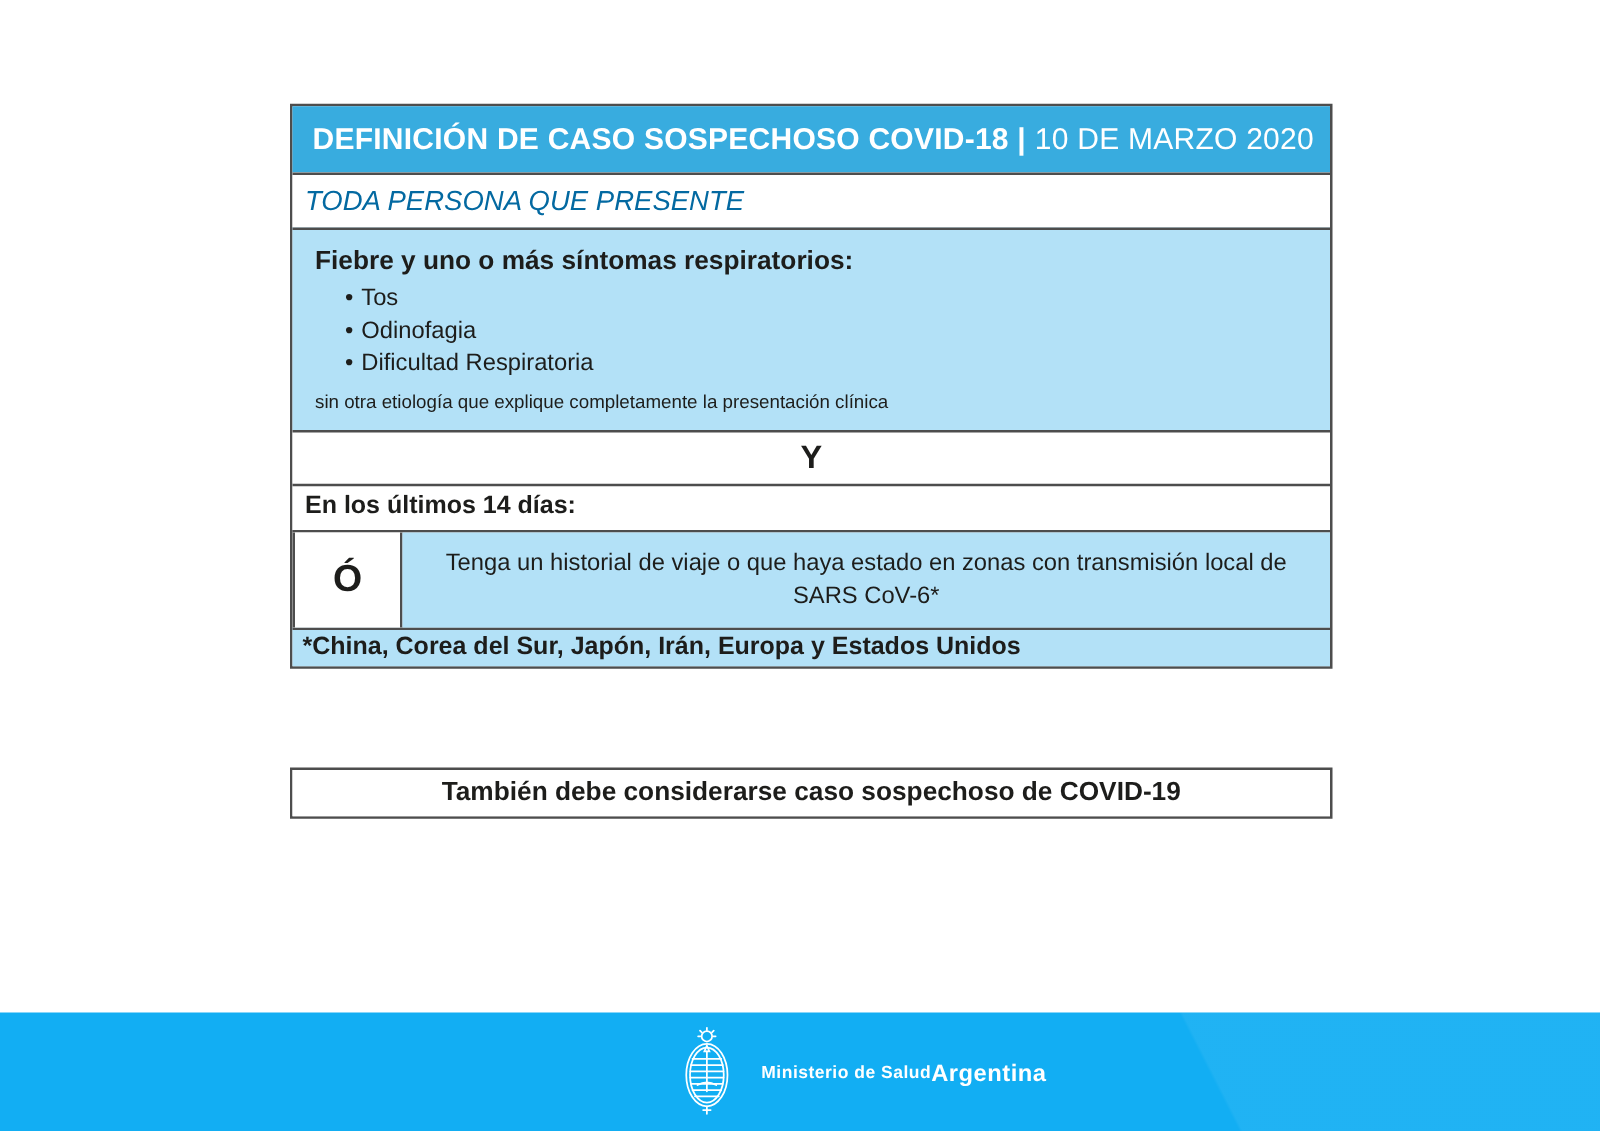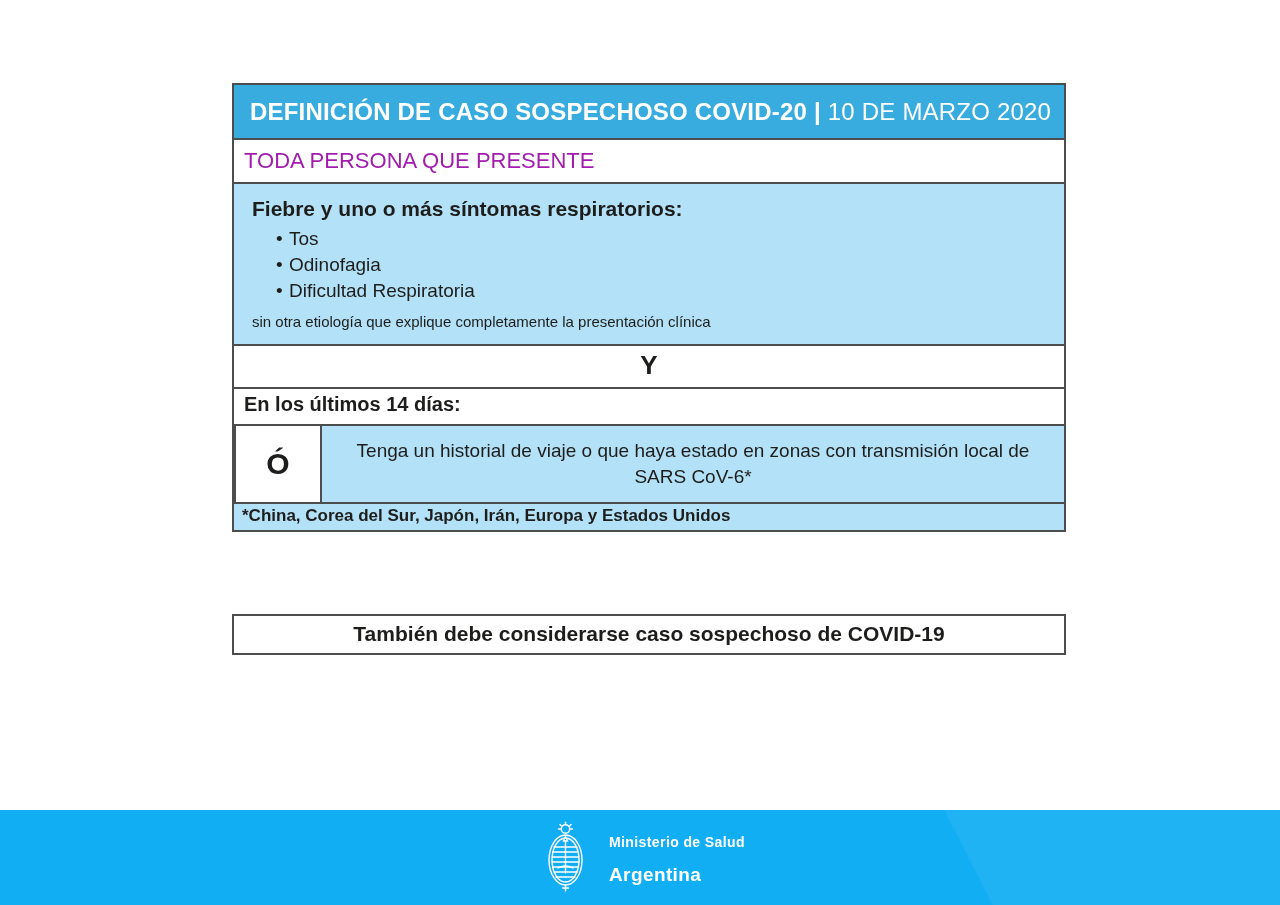--- a/index.html
+++ b/index.html
@@ -23,22 +23,22 @@
   .r-header {
     background:#38ACDF; color:#ffffff;
     padding:13px 16px 12px;
     font-size:24px; letter-spacing:0.2px;
     white-space:nowrap;
   }
   .r-header .t-bold { font-weight:bold; }
   .r-header .t-light { font-weight:normal; margin-left:7px; }
 
   .r-sub {
-    background:#ffffff; color:#a21caf;
-    padding:8px 10px; font-size:22px;
+    background:#ffffff; color:#0369a1;
+    padding:8px 10px; font-size:22px;font-style:italic;
   }
 
   .r-symptoms { background:#B3E1F7; padding:13px 18px 14px; }
   .sym-title { font-weight:bold; font-size:21px; margin-bottom:5px; }
   .sym-list { list-style:none; margin-left:24px; }
   .sym-list li { font-size:19px; line-height:26px; position:relative; padding-left:13px; }
   .sym-list li::before { content:"•"; position:absolute; left:0; top:0; }
   .sym-note { font-size:15px; margin-top:9px; }
 
   .r-and { background:#ffffff; text-align:center; font-weight:bold; font-size:26px; padding:4px 0 6px; }
@@ -51,21 +51,21 @@
     text-align:center; font-size:19px; line-height:26px;
     padding:12px 28px;
   }
   .or-cell {
     width:88px; flex:0 0 88px; background:#ffffff;
     border-left:2px solid #4d4d4d; border-right:2px solid #4d4d4d;
     display:flex; align-items:center; justify-content:center;
     font-weight:bold; font-size:30px;
   }
 
-  .r-foot { background:#B3E1F7; font-weight:bold; font-size:17px; padding:2px 8px 4px; }
+  .r-foot { background:#B3E1F7; font-weight:bold; font-size:20px; padding:2px 8px 4px; }
 
   
   .card2 {
     position:absolute; left:232px; top:614px; width:834px;
     border:2px solid #4d4d4d; background:#ffffff;
   }
   .c2-title { text-align:center; font-weight:bold; font-size:21px; padding:6px 10px 7px; background:#ffffff; }
   .c2-body {
     border-top:2px solid #4d4d4d;
     background:#B3E1F7; text-align:center; font-weight:bold;
@@ -80,31 +80,31 @@
   .footer-band .shade {
     position:absolute; right:0; bottom:0; width:620px; height:95px;
     background:linear-gradient(63deg, rgba(255,255,255,0) 49.6%, rgba(255,255,255,0.06) 50%);
     pointer-events:none;
   }
   .footer-logo {
     position:absolute; left:542px; top:11px;
     display:flex; align-items:center; gap:20px; color:#ffffff;
   }
   .crest { width:47px; height:73px; }
-  .footer-text { display:flex; flex-direction:column; justify-content:space-between; padding-top:4px;gap:12px; }
+  .footer-text { display:flex; flex-direction:row; justify-content:space-between; padding-top:4px; }
   .ministry { font-weight:bold; font-size:14px; letter-spacing:0.4px; line-height:18px; }
   .country  { font-weight:bold; font-size:19px; letter-spacing:0.4px; line-height:23px; }
 </style>
 </head>
 <body>
 
 <div class="card1">
 
   <div class="row r-header">
-    <span class="t-bold">DEFINICIÓN DE CASO SOSPECHOSO COVID-20 |</span><span class="t-light">10 DE MARZO 2020</span>
+    <span class="t-bold">DEFINICIÓN DE CASO SOSPECHOSO COVID-18 |</span><span class="t-light">10 DE MARZO 2020</span>
   </div>
 
   <div class="row r-sub">TODA PERSONA QUE PRESENTE</div>
 
   <div class="row r-symptoms">
     <div class="sym-title">Fiebre y uno o más síntomas respiratorios:</div>
     <ul class="sym-list">
       <li>Tos</li>
       <li>Odinofagia</li>
       <li>Dificultad Respiratoria</li>

